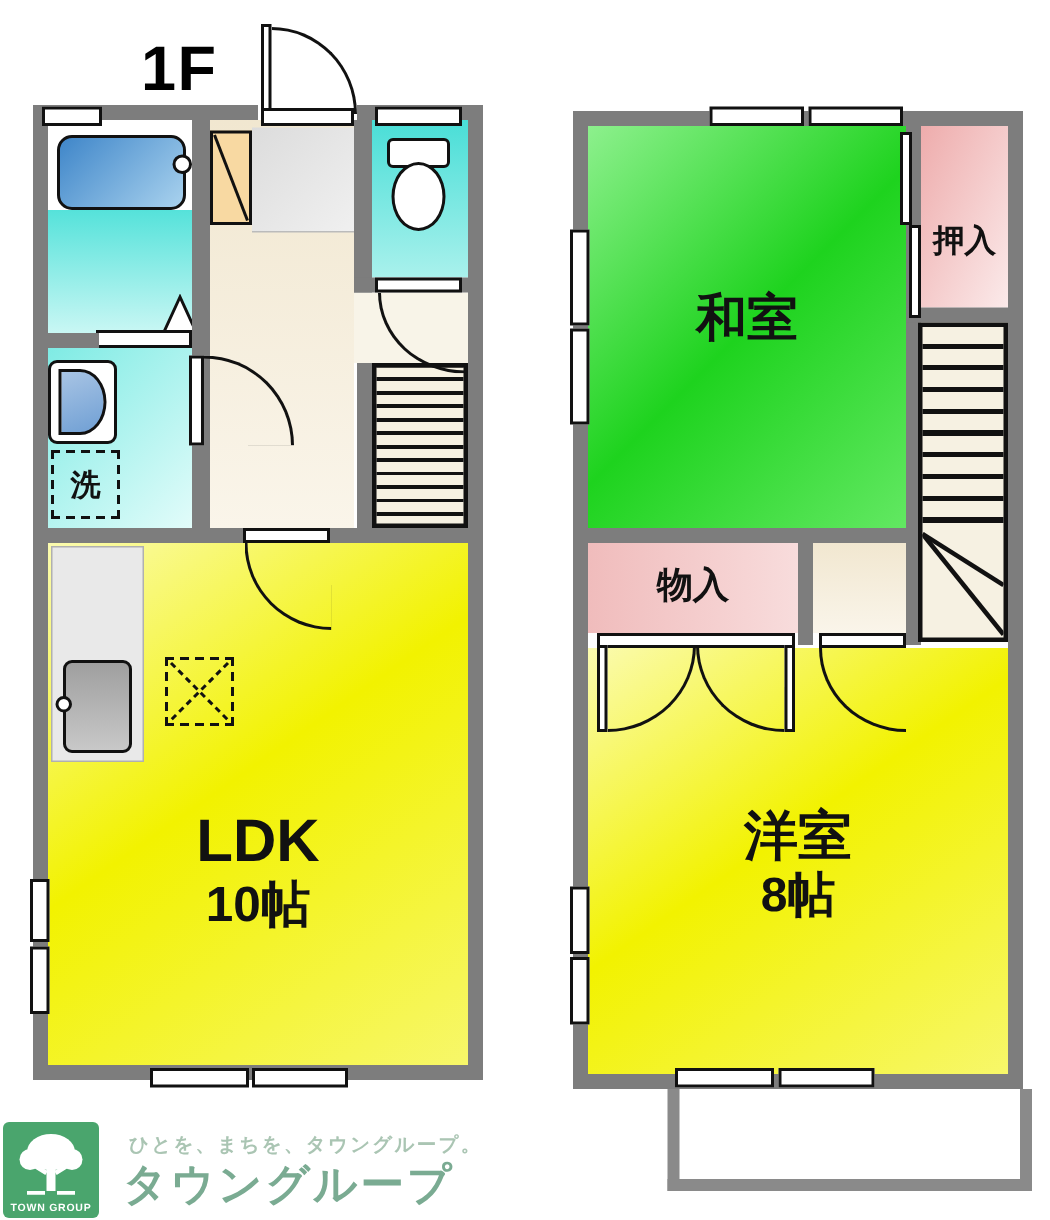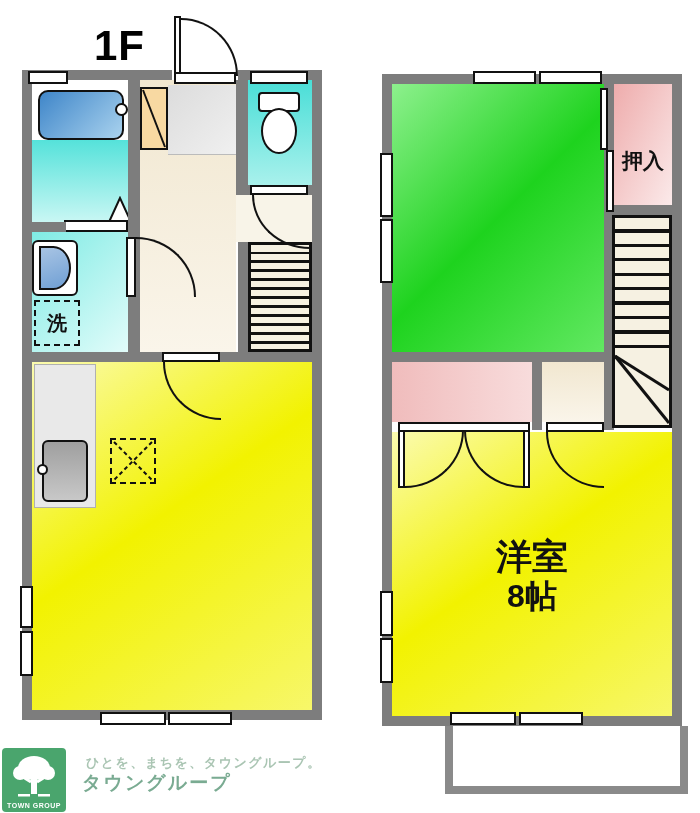--- a/index.html
+++ b/index.html
@@ -104,20 +104,24 @@
   <div class="leaf" style="left:162px;top:352px;width:58px;height:10px;"></div>
   <div class="arc bl" style="left:163px;top:362px;width:58px;height:58px;"></div>
 
   <div class="win" style="left:28px;top:71px;width:40px;height:13px;"></div>
   <div class="win" style="left:250px;top:71px;width:58px;height:13px;"></div>
   <div class="win" style="left:20px;top:586px;width:13px;height:42px;"></div>
   <div class="win" style="left:20px;top:631px;width:13px;height:45px;"></div>
   <div class="win" style="left:100px;top:712px;width:66px;height:13px;"></div>
   <div class="win" style="left:168px;top:712px;width:64px;height:13px;"></div>
 
+  <div class="rlabel" style="left:82px;top:535px;width:180px;height:90px;">
+    <span style="font-size:40px;">LDK</span>
+    <span style="font-size:33px;">10帖</span>
+  </div>
 
   <div class="abs" style="left:445px;top:726px;width:243px;height:68px;background:#fff;border:8px solid #8a8a8a;border-top:none;"></div>
 
   <div class="room" style="left:392px;top:84px;width:280px;height:632px;background:#fff;"></div>
 
   <div class="room" style="left:392px;top:84px;width:212px;height:268px;background:linear-gradient(135deg,#8df08d 0%,#1ed31e 50%,#62e862 100%);"></div>
   <div class="room" style="left:614px;top:84px;width:58px;height:121px;background:linear-gradient(to bottom right,#eeacac,#fbeaea);"></div>
   <div class="room" style="left:392px;top:362px;width:140px;height:60px;background:linear-gradient(to right,#f0bcbc,#f8dcdc);"></div>
   <div class="room" style="left:542px;top:362px;width:62px;height:60px;background:linear-gradient(to bottom,#f1e7d0,#faf5ea);"></div>
   <div class="room" style="left:392px;top:432px;width:280px;height:284px;background:linear-gradient(145deg,#fbfbb0 0%,#f2f200 45%,#f7f76a 100%);"></div>
@@ -154,35 +158,37 @@
   <div class="win" style="left:473px;top:71px;width:63px;height:13px;"></div>
   <div class="win" style="left:539px;top:71px;width:63px;height:13px;"></div>
   <div class="win" style="left:380px;top:153px;width:13px;height:64px;"></div>
   <div class="win" style="left:380px;top:219px;width:13px;height:64px;"></div>
   <div class="win" style="left:380px;top:591px;width:13px;height:45px;"></div>
   <div class="win" style="left:380px;top:638px;width:13px;height:45px;"></div>
   <div class="win" style="left:450px;top:712px;width:66px;height:13px;"></div>
   <div class="win" style="left:519px;top:712px;width:64px;height:13px;"></div>
 
   <div class="rlabel" style="left:398px;top:165px;width:200px;height:95px;">
+    <span style="font-size:34px;">和室</span>
   </div>
   <div class="rlabel" style="left:614px;top:84px;width:58px;height:155px;font-size:21px;">押入</div>
+  <div class="rlabel" style="left:392px;top:362px;width:140px;height:58px;font-size:24px;">物入</div>
   <div class="rlabel" style="left:432px;top:528px;width:200px;height:95px;text-align:center;">
     <span style="font-size:36px;">洋室</span>
     <span style="font-size:32px;">8帖</span>
   </div>
 
   <div class="abs" style="left:2px;top:748px;width:64px;height:64px;background:var(--brand-green);border-radius:4px;">
     <svg class="abs" style="left:8px;top:4px;" width="48" height="46" viewBox="0 0 48 46">
       <ellipse cx="24" cy="16" rx="16" ry="12" fill="#fff"></ellipse>
       <circle cx="10" cy="21" r="7" fill="#fff"></circle>
       <circle cx="38" cy="21" r="7" fill="#fff"></circle>
       <rect x="21" y="26" width="6" height="16" fill="#fff"></rect>
       <path d="M21 30 L13 25 M27 30 L35 25" stroke="#fff" stroke-width="3"></path>
       <rect x="8" y="42" width="12" height="2.5" fill="#fff"></rect>
       <rect x="28" y="42" width="12" height="2.5" fill="#fff"></rect>
     </svg>
     <div class="abs" style="left:0;bottom:3px;width:100%;text-align:center;font-size:7px;font-weight:bold;color:#fff;letter-spacing:0.5px;">TOWN GROUP</div>
   </div>
   <div class="abs" style="left:86px;top:754px;font-size:13px;letter-spacing:1.5px;color:var(--tagline-text);font-weight:bold;">ひとを、まちを、タウングループ。</div>
-  <div class="abs" style="left:82px;top:770px;font-size:19px;font-weight:bold;letter-spacing:2px;color:var(--brand-text);">タウングループ</div>
+  <div class="abs" style="left:82px;top:770px;font-size:29px;font-weight:bold;letter-spacing:2px;color:var(--brand-text);">タウングループ</div>
 
 </div>
 
 </body></html>

